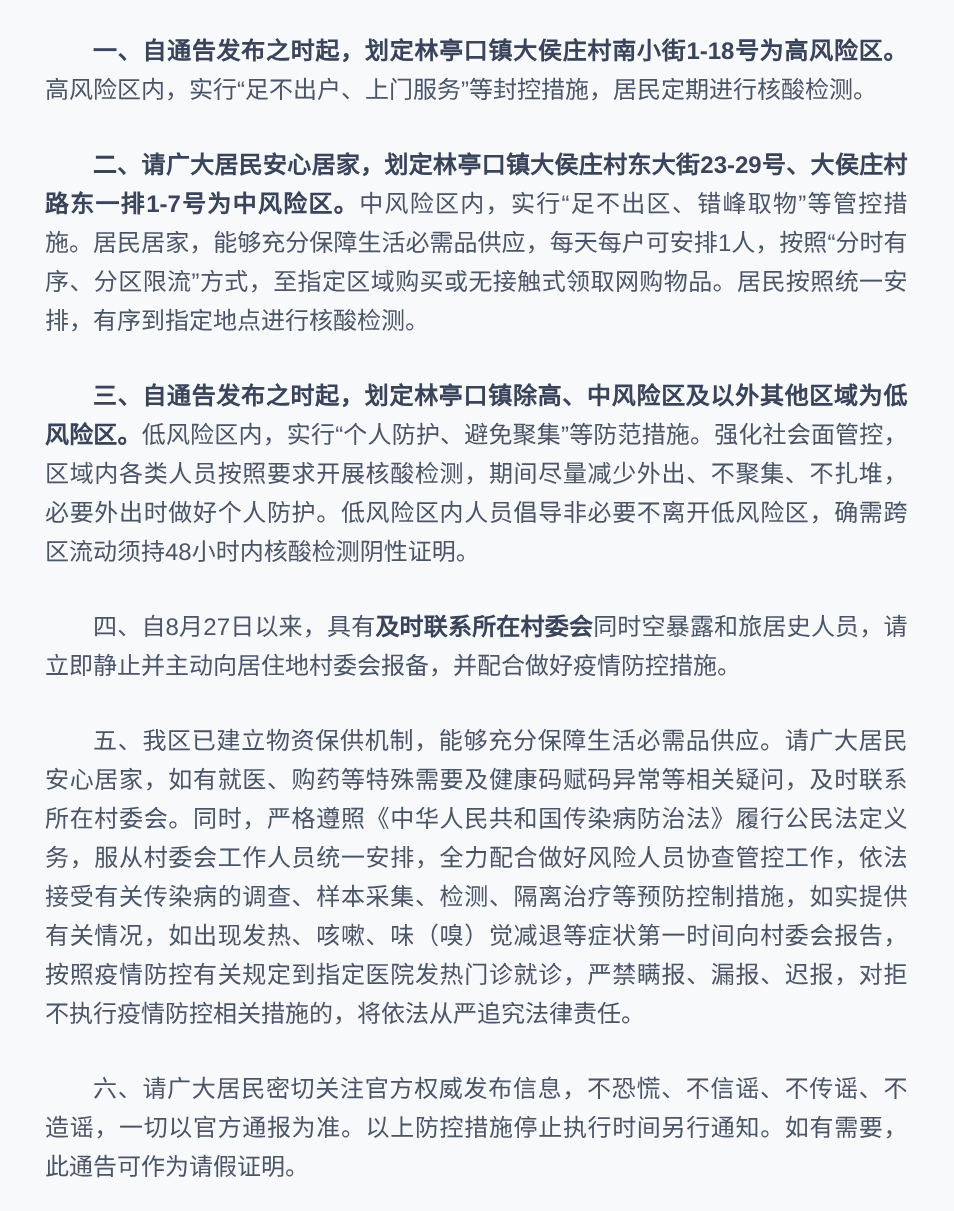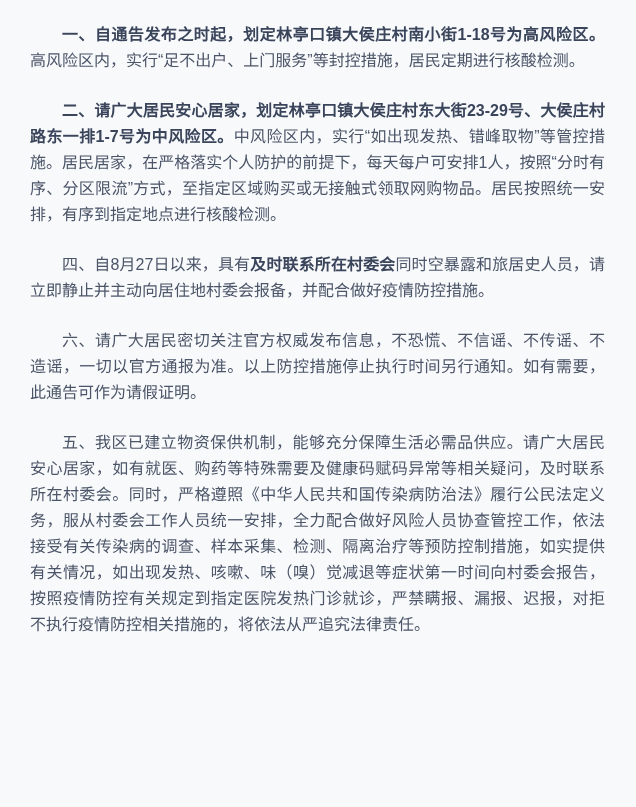--- a/index.html
+++ b/index.html
@@ -42,18 +42,19 @@
     font-weight: 700;
     color: var(--text-bold);
   }
 </style>
 </head>
 <body>
 
 <div class="document">
   <div class="notice-body">
       <p class="notice-paragraph"><span class="seg bold">一、自通告发布之时起，划定林亭口镇大侯庄村南小街1-18号为高风险区。</span><span class="seg">高风险区内，实行“足不出户、上门服务”等封控措施，居民定期进行核酸检测。</span></p>
-      <p class="notice-paragraph"><span class="seg bold">二、请广大居民安心居家，划定林亭口镇大侯庄村东大街23-29号、大侯庄村路东一排1-7号为中风险区。</span><span class="seg">中风险区内，实行“如出现发热、错峰取物”等管控措施。居民居家，在严格落实个人防护的前提下，每天每户可安排1人，按照“分时有序、分区限流”方式，至指定区域购买或无接触式领取网购物品。居民按照统一安排，有序到指定地点进行核酸检测。</span></p>
+      <p class="notice-paragraph"><span class="seg bold">二、请广大居民安心居家，划定林亭口镇大侯庄村东大街23-29号、大侯庄村路东一排1-7号为中风险区。</span><span class="seg">中风险区内，实行“足不出区、错峰取物”等管控措施。居民居家，能够充分保障生活必需品供应，每天每户可安排1人，按照“分时有序、分区限流”方式，至指定区域购买或无接触式领取网购物品。居民按照统一安排，有序到指定地点进行核酸检测。</span></p>
+      <p class="notice-paragraph"><span class="seg bold">三、自通告发布之时起，划定林亭口镇除高、中风险区及以外其他区域为低风险区。</span><span class="seg">低风险区内，实行“个人防护、避免聚集”等防范措施。强化社会面管控，区域内各类人员按照要求开展核酸检测，期间尽量减少外出、不聚集、不扎堆，必要外出时做好个人防护。低风险区内人员倡导非必要不离开低风险区，确需跨区流动须持48小时内核酸检测阴性证明。</span></p>
       <p class="notice-paragraph"><span class="seg">四、自8月27日以来，具有</span><span class="seg bold">及时联系所在村委会</span><span class="seg">同时空暴露和旅居史人员，请立即静止并主动向居住地村委会报备，并配合做好疫情防控措施。</span></p>
+      <p class="notice-paragraph"><span class="seg">五、我区已建立物资保供机制，能够充分保障生活必需品供应。请广大居民安心居家，如有就医、购药等特殊需要及健康码赋码异常等相关疑问，及时联系所在村委会。同时，严格遵照《中华人民共和国传染病防治法》履行公民法定义务，服从村委会工作人员统一安排，全力配合做好风险人员协查管控工作，依法接受有关传染病的调查、样本采集、检测、隔离治疗等预防控制措施，如实提供有关情况，如出现发热、咳嗽、味（嗅）觉减退等症状第一时间向村委会报告，按照疫情防控有关规定到指定医院发热门诊就诊，严禁瞒报、漏报、迟报，对拒不执行疫情防控相关措施的，将依法从严追究法律责任。</span></p>
       <p class="notice-paragraph"><span class="seg">六、请广大居民密切关注官方权威发布信息，不恐慌、不信谣、不传谣、不造谣，一切以官方通报为准。以上防控措施停止执行时间另行通知。如有需要，此通告可作为请假证明。</span></p>
-      <p class="notice-paragraph"><span class="seg">五、我区已建立物资保供机制，能够充分保障生活必需品供应。请广大居民安心居家，如有就医、购药等特殊需要及健康码赋码异常等相关疑问，及时联系所在村委会。同时，严格遵照《中华人民共和国传染病防治法》履行公民法定义务，服从村委会工作人员统一安排，全力配合做好风险人员协查管控工作，依法接受有关传染病的调查、样本采集、检测、隔离治疗等预防控制措施，如实提供有关情况，如出现发热、咳嗽、味（嗅）觉减退等症状第一时间向村委会报告，按照疫情防控有关规定到指定医院发热门诊就诊，严禁瞒报、漏报、迟报，对拒不执行疫情防控相关措施的，将依法从严追究法律责任。</span></p>
     </div>
 </div>
 
 </body></html>

